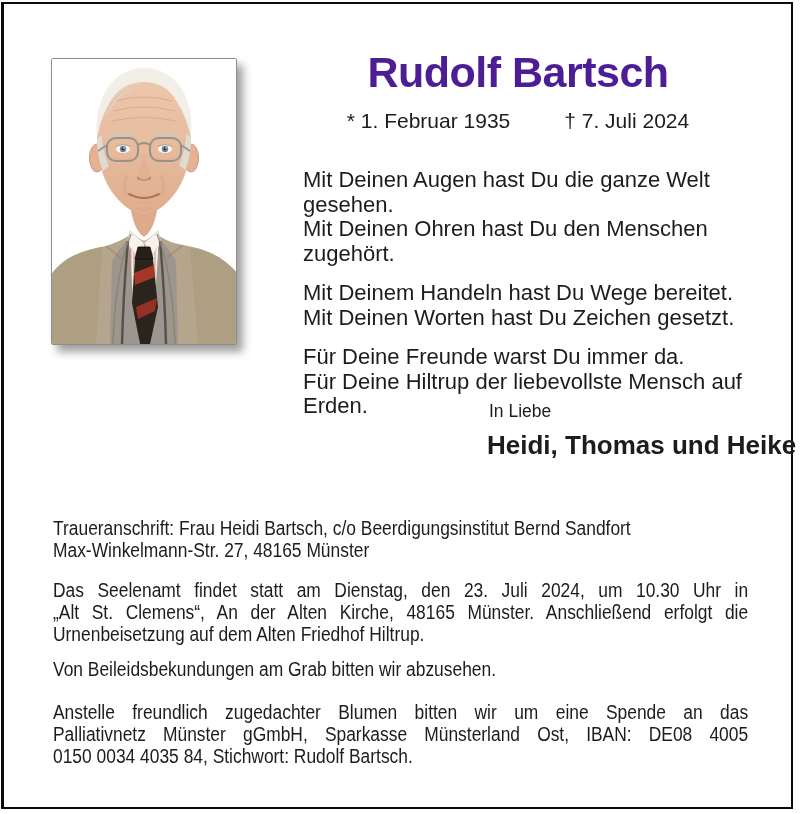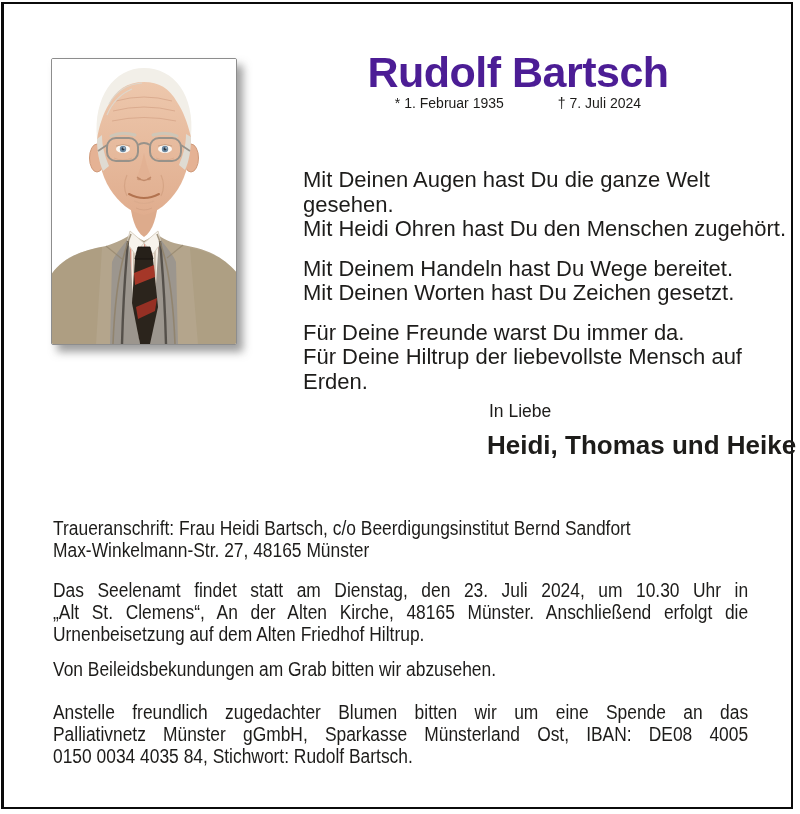--- a/index.html
+++ b/index.html
@@ -16,21 +16,21 @@
   
   .photo{
     position:absolute;left:51px;top:58px;width:184px;height:285px;
     background:#fff;border:1px solid #8d8d8d;border-radius:2px;
     box-shadow:6px 7px 9px rgba(80,80,80,.55);
   }
   .photo svg{display:block;width:100%;height:100%;border-radius:1px;}
   
   .header{position:absolute;left:268px;top:50px;width:500px;text-align:center;}
   .name{font-size:43px;font-weight:bold;letter-spacing:-0.5px;margin:0;line-height:1.05;color:#4c1d95;}
-  .dates{margin-top:0;display:flex;justify-content:center;gap:54px;font-size:14px;}
+  .dates{margin-top:14px;display:flex;justify-content:center;gap:54px;font-size:21px;}
   
   .poem{position:absolute;left:303px;top:168px;font-size:22px;line-height:24.5px;}
   .stanza{margin:0 0 15px 0;}
   
   .in-liebe{position:absolute;left:489px;top:401px;font-size:17.5px;text-align:right;}
   .family-names{position:absolute;left:487px;top:430px;font-size:26px;font-weight:bold;}
   
   .details{
     position:absolute;left:53px;top:518px;width:799px;
     transform:scaleX(0.87);transform-origin:left top;
@@ -139,21 +139,21 @@
   <h1 class="name">Rudolf Bartsch</h1>
   <div class="dates">
     <span>* 1. Februar 1935</span>
     <span>† 7. Juli 2024</span>
   </div>
 </div>
 
 <div class="poem">
   <div class="stanza">
     <div>Mit Deinen Augen hast Du die ganze Welt gesehen.</div>
-    <div>Mit Heidi Ohren hast Du den Menschen zugehört.</div>
+    <div>Mit Deinen Ohren hast Du den Menschen zugehört.</div>
   </div>
   <div class="stanza">
     <div>Mit Deinem Handeln hast Du Wege bereitet.</div>
     <div>Mit Deinen Worten hast Du Zeichen gesetzt.</div>
   </div>
   <div class="stanza">
     <div>Für Deine Freunde warst Du immer da.</div>
     <div>Für Deine Hiltrup der liebevollste Mensch auf Erden.</div>
   </div>
 </div>

